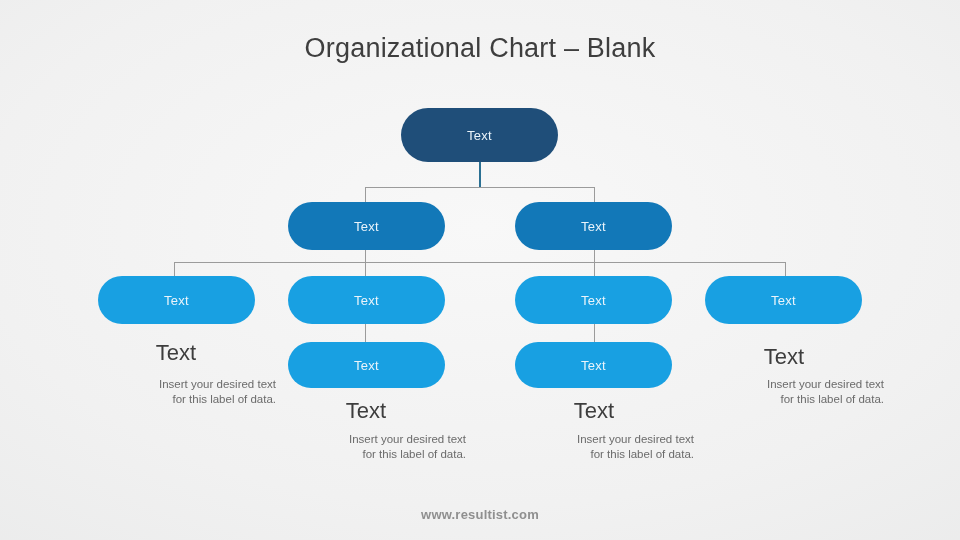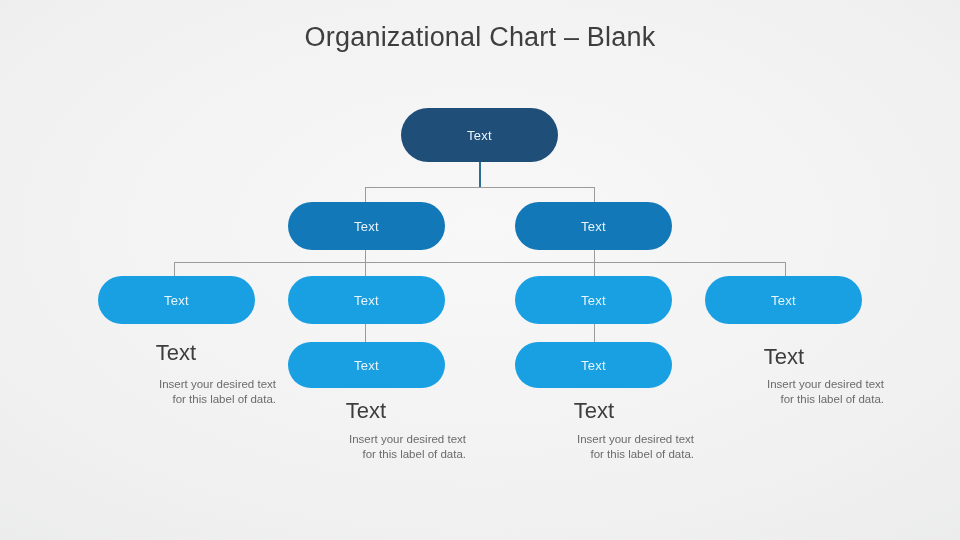--- a/index.html
+++ b/index.html
@@ -6,21 +6,21 @@
   body{
     width:960px;height:540px;overflow:hidden;
     font-family:"Liberation Sans","DejaVu Sans",sans-serif;
     -webkit-font-smoothing:antialiased;
   }
   .slide{
     position:relative;width:960px;height:540px;
     background:radial-gradient(ellipse 130% 130% at 50% 42%, #f8f8f8 0%, #f1f1f1 40%, #e4e5e5 85%, #dcdddd 100%);
   }
   .title{
-    position:absolute;left:0;top:22px;width:960px;margin:0;
+    position:absolute;left:0;top:33px;width:960px;margin:0;
     text-align:center;font-size:27px;font-weight:400;
     color:var(--title-text,#3e3e3e);letter-spacing:.2px;
   }
   .pill{
     position:absolute;display:flex;align-items:center;justify-content:center;
     color:var(--pill-text,#eaf4fb);font-size:13px;letter-spacing:.3px;
   }
   .pill.root{background:var(--root-fill,#1f4e79);border-radius:27px;}
   .pill.l2{background:var(--level2-fill,#1278b8);border-radius:24px;}
   .pill.l3{background:var(--level3-fill,#18a0e2);border-radius:24px;}
@@ -118,14 +118,15 @@
   </div>
   <div class="caption cap-c3">
     <div>Insert your desired text</div>
     <div>for this label of data.</div>
   </div>
   <div class="caption cap-c4">
     <div>Insert your desired text</div>
     <div>for this label of data.</div>
   </div>
 
+  <div class="footer">www.resultist.com</div>
 
 </div>
 
 </body></html>

